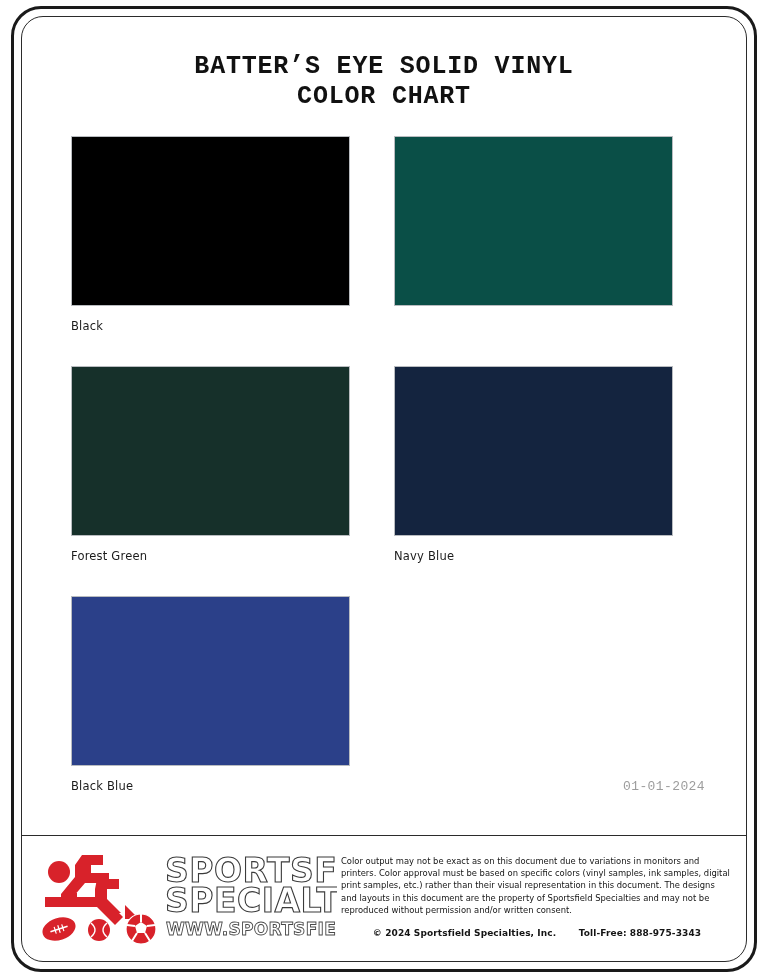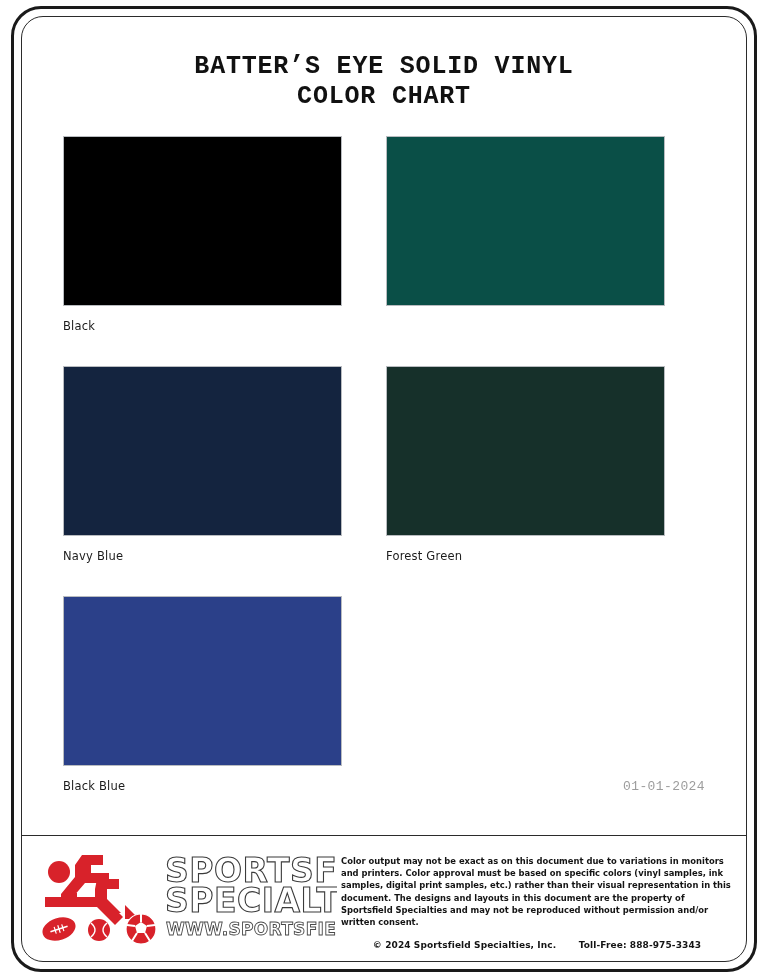--- a/index.html
+++ b/index.html
@@ -68,21 +68,21 @@
     line-height: 1.18;
     white-space: nowrap;
   }
 
   
   #swatch-grid {
     margin: 0;
     padding: 0 38px;
     position: absolute;
     top: 120px;
-    left: 4px;
+    left: 12px;
     width: 726px;
     display: flex;
     flex-wrap: wrap;
     column-gap: 44px;
     row-gap: 0;
   }
   .swatch-cell {
     width: 279px;
     height: 230px;
   }
@@ -138,21 +138,21 @@
   }
 
   #footer-text-area {
     flex: 1;
     padding-top: 20px;
     padding-right: 14px;
   }
 
   #disclaimer {
     font-family: "DejaVu Sans", sans-serif;
-    font-weight: bold;
+    font-weight: normal;
     font-size: 8.4px;
     line-height: 1.45;
     color: #141414;
     text-align: left;
   }
 
   #copyright-line {
     margin-top: 12px;
     text-align: center;
     font-family: "DejaVu Sans", sans-serif;
@@ -180,26 +180,26 @@
 
     <div id="swatch-grid">
         <div class="swatch-cell">
           <div class="swatch-chip" style="background: rgb(0, 0, 0);"></div>
           <div class="swatch-label">Black</div>
         </div>
         <div class="swatch-cell">
           <div class="swatch-chip" style="background: rgb(10, 79, 71);"></div>
         </div>
         <div class="swatch-cell">
+          <div class="swatch-chip" style="background: rgb(22, 48, 42);"></div>
+          <div class="swatch-label">Forest Green</div>
+        </div>
+        <div class="swatch-cell">
           <div class="swatch-chip" style="background: rgb(20, 36, 63);"></div>
           <div class="swatch-label">Navy Blue</div>
-        </div>
-        <div class="swatch-cell">
-          <div class="swatch-chip" style="background: rgb(22, 48, 42);"></div>
-          <div class="swatch-label">Forest Green</div>
         </div>
         <div class="swatch-cell">
           <div class="swatch-chip" style="background: rgb(43, 64, 137);"></div>
           <div class="swatch-label">Black Blue</div>
         </div>
       </div>
 
     <div id="date-stamp">01-01-2024</div>
 
     <div id="footer-divider"></div>

